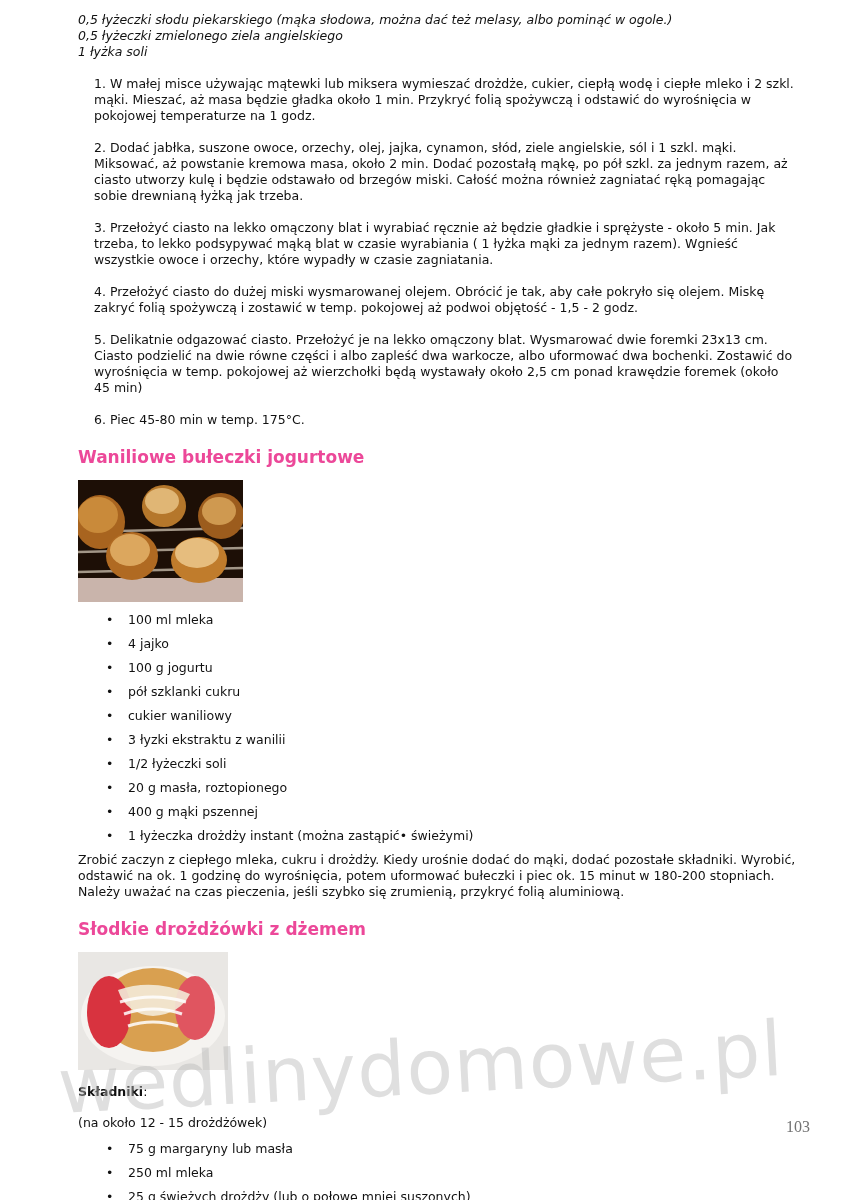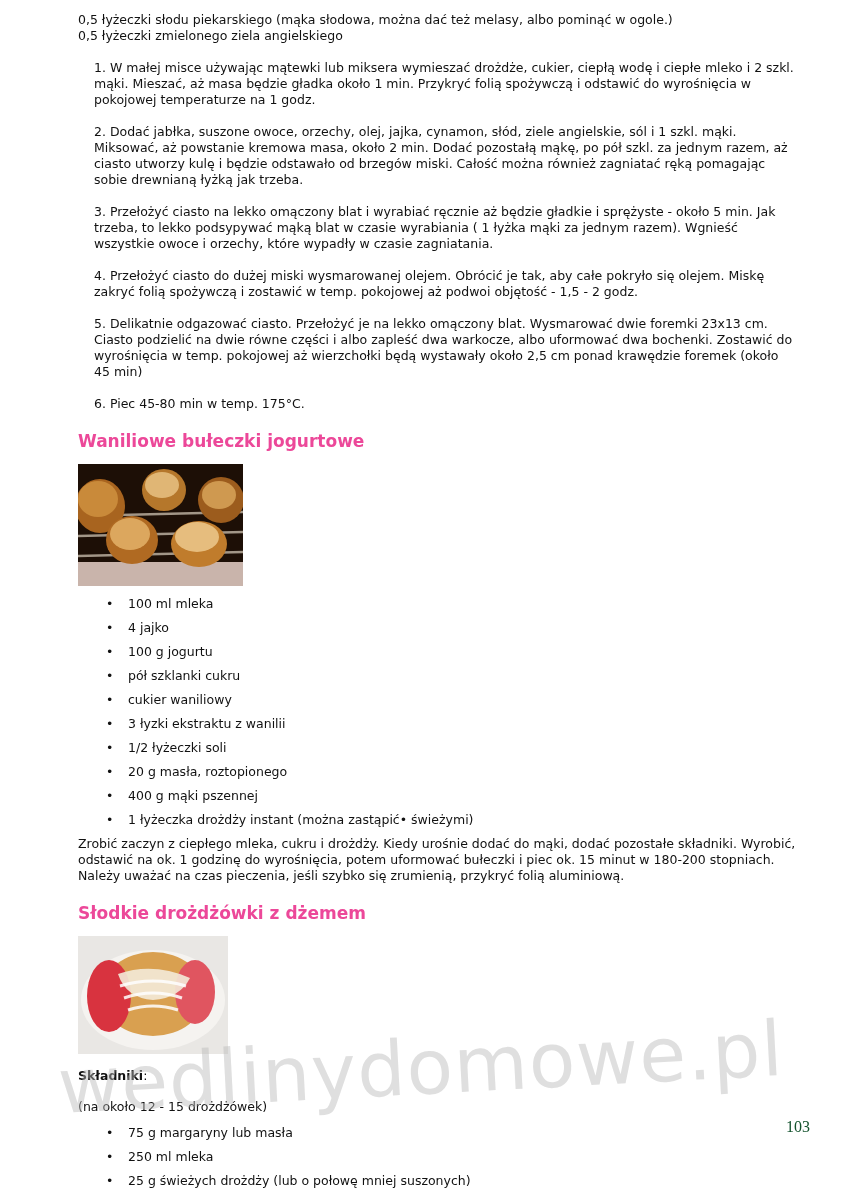--- a/index.html
+++ b/index.html
@@ -7,21 +7,21 @@
   body {
     width:848px; height:1200px;
     font-family:"DejaVu Sans", sans-serif;
     font-size:12.5px; color:#111;
     position:relative; overflow:hidden;
   }
   .page {
     position:relative; width:848px; height:1200px;
     padding:12px 36px 0 78px; overflow:hidden;
   }
-  .intro { line-height:16px; }
+  .intro { font-style:italic; line-height:16px; }
   .intro p { margin:0; }
   .steps { margin-top:16px; line-height:16px; }
   .steps p { margin:16px; }
   h2.recipe-title {
     color:#ec4899; font-size:17px; font-weight:bold;
     margin:18px 0 12px 0; line-height:22px;
   }
   figure.photo { margin:4px 0 10px 0; line-height:0; }
   ul.ingredients { list-style:none; margin:10px 0 6px 28px; }
   ul.ingredients li { display:flex; margin-bottom:8px; line-height:16px; }
@@ -32,35 +32,36 @@
   .yield-note { margin-top:15px; line-height:16px; }
   .watermark {
     position:absolute; left:58px; top:1042px;
     font-size:76px; color:#b9b9b9; opacity:0.45;
     white-space:nowrap; pointer-events:none;
     transform:rotate(-3deg); transform-origin:left center;
     z-index:5; letter-spacing:1px;
   }
   .page-number {
     position:absolute; right:38px; top:1118px;
-    font-family:"Liberation Serif", serif; font-size:16px; color:#14532d;
+    font-family:"Liberation Serif", serif; font-size:16px; color:#737373;
     z-index:6;
   }
 </style>
 </head>
 <body>
 
 <div class="page">
 
   <div class="intro">
 
       <p>0,5 łyżeczki słodu piekarskiego (mąka słodowa, można dać też melasy, albo pominąć w ogole.)</p>
 
       <p>0,5 łyżeczki zmielonego ziela angielskiego</p>
 
+      <p>1 łyżka soli</p>
     </div>
 
   <div class="steps">
 
       <p>1. W małej misce używając mątewki lub miksera wymieszać drożdże, cukier, ciepłą wodę i ciepłe mleko i 2 szkl. mąki. Mieszać, aż masa będzie gładka około 1 min. Przykryć folią spożywczą i odstawić do wyrośnięcia w pokojowej temperaturze na 1 godz.</p>
 
       <p>2. Dodać jabłka, suszone owoce, orzechy, olej, jajka, cynamon, słód, ziele angielskie, sól i 1 szkl. mąki. Miksować, aż powstanie kremowa masa, około 2 min. Dodać pozostałą mąkę, po pół szkl. za jednym razem, aż ciasto utworzy kulę i będzie odstawało od brzegów miski. Całość można również zagniatać ręką pomagając sobie drewnianą łyżką jak trzeba.</p>
 
       <p>3. Przełożyć ciasto na lekko omączony blat i wyrabiać ręcznie aż będzie gładkie i sprężyste - około 5 min. Jak trzeba, to lekko podsypywać mąką blat w czasie wyrabiania ( 1 łyżka mąki za jednym razem). Wgnieść wszystkie owoce i orzechy, które wypadły w czasie zagniatania.</p>
 

